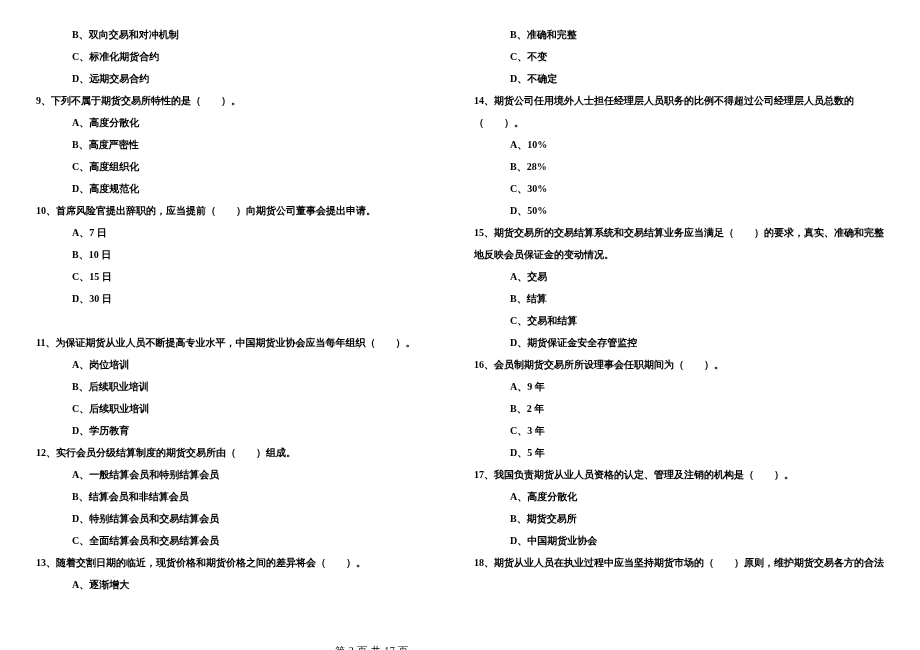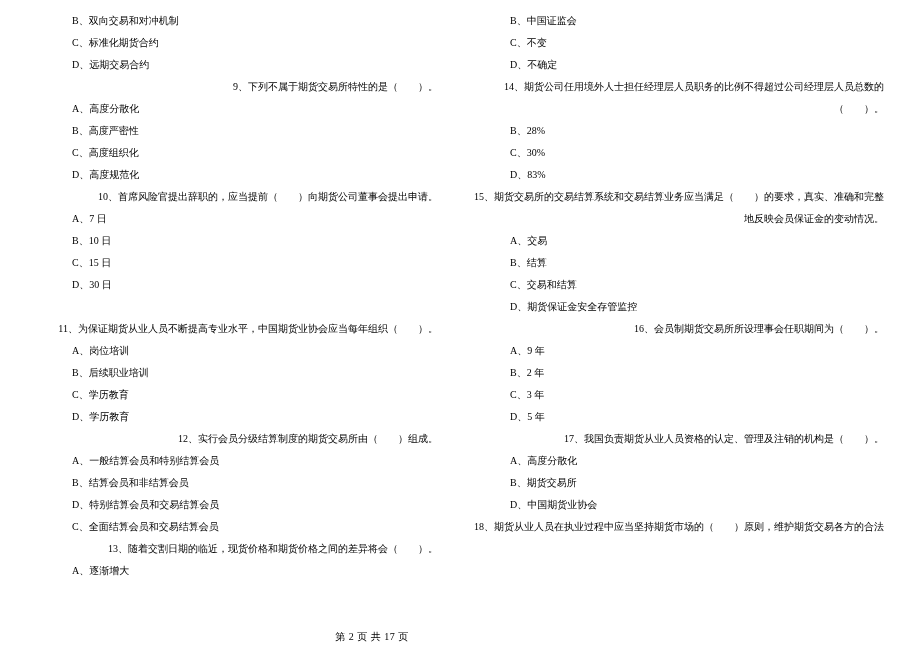--- a/index.html
+++ b/index.html
@@ -10,38 +10,38 @@
     background: #ffffff;
     font-family: "SimSun", "宋体", serif;
     font-size: 10px;
     color: #000000;
     overflow: hidden;
   }
   .page {
     display: flex;
     width: 920px;
     height: 620px;
-    padding-top: 10px;
+    padding-top: 24px;
+    font-weight: bold;
   }
   .column {
     flex: 1;
     padding: 0 36px 0 36px;
   }
   .column.left { padding-right: 18px; }
   .column.right { padding-left: 18px; }
   .line {
     line-height: 22px;
     white-space: nowrap;
   }
   .opt {
     padding-left: 36px;
   }
   .q { 
     padding-left: 0px; 
-    text-align: right;
   }
   .section-gap {
     height: 22px;
   }
   .footer {
     width: 744px;
     text-align: center;
     font-size: 10px;
     letter-spacing: 0.5px;
   }
@@ -65,43 +65,44 @@
     <div class="line opt">A、7 日</div>
     <div class="line opt">B、10 日</div>
     <div class="line opt">C、15 日</div>
     <div class="line opt">D、30 日</div>
 
     <div class="section-gap"></div>
 
     <div class="line q">11、为保证期货从业人员不断提高专业水平，中国期货业协会应当每年组织（　　）。</div>
     <div class="line opt">A、岗位培训</div>
     <div class="line opt">B、后续职业培训</div>
-    <div class="line opt">C、学历教育</div>
+    <div class="line opt">C、后续职业培训</div>
     <div class="line opt">D、学历教育</div>
 
     <div class="line q">12、实行会员分级结算制度的期货交易所由（　　）组成。</div>
     <div class="line opt">A、一般结算会员和特别结算会员</div>
     <div class="line opt">B、结算会员和非结算会员</div>
     <div class="line opt">D、特别结算会员和交易结算会员</div>
     <div class="line opt">C、全面结算会员和交易结算会员</div>
 
     <div class="line q">13、随着交割日期的临近，现货价格和期货价格之间的差异将会（　　）。</div>
     <div class="line opt">A、逐渐增大</div>
   </div>
 
   <div class="column right">
-    <div class="line opt">B、中国证监会</div>
+    <div class="line opt">B、准确和完整</div>
     <div class="line opt">C、不变</div>
     <div class="line opt">D、不确定</div>
 
     <div class="line q">14、期货公司任用境外人士担任经理层人员职务的比例不得超过公司经理层人员总数的</div>
     <div class="line q">（　　）。</div>
+    <div class="line opt">A、10%</div>
     <div class="line opt">B、28%</div>
     <div class="line opt">C、30%</div>
-    <div class="line opt">D、83%</div>
+    <div class="line opt">D、50%</div>
 
     <div class="line q">15、期货交易所的交易结算系统和交易结算业务应当满足（　　）的要求，真实、准确和完整</div>
     <div class="line q">地反映会员保证金的变动情况。</div>
     <div class="line opt">A、交易</div>
     <div class="line opt">B、结算</div>
     <div class="line opt">C、交易和结算</div>
     <div class="line opt">D、期货保证金安全存管监控</div>
 
     <div class="line q">16、会员制期货交易所所设理事会任职期间为（　　）。</div>
     <div class="line opt">A、9 年</div>

